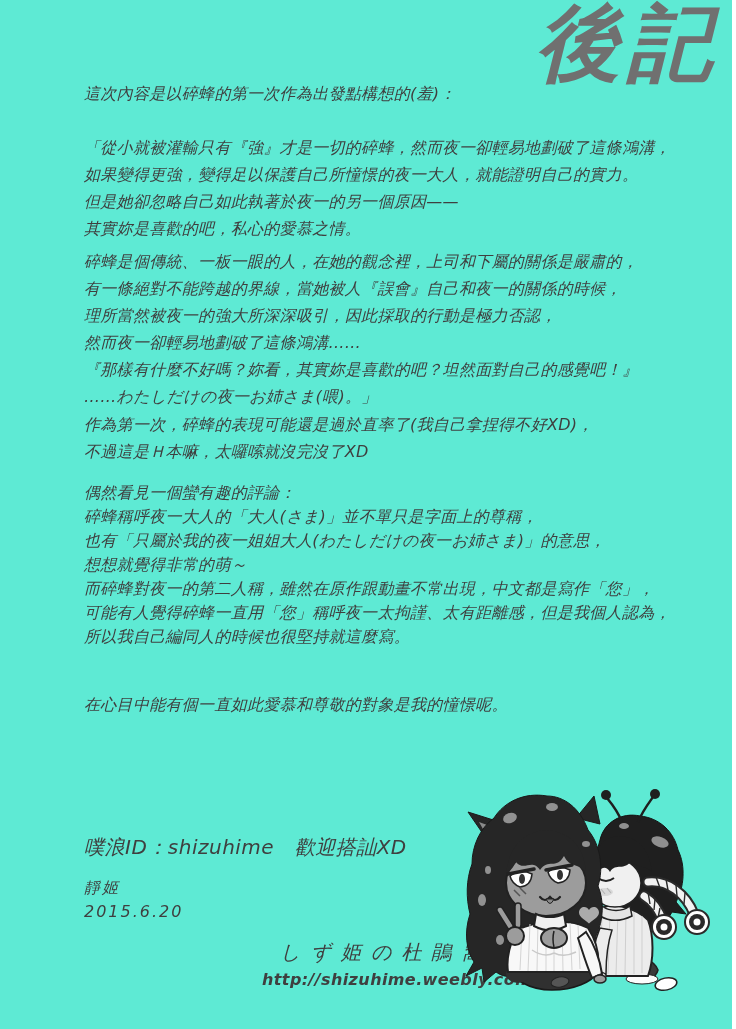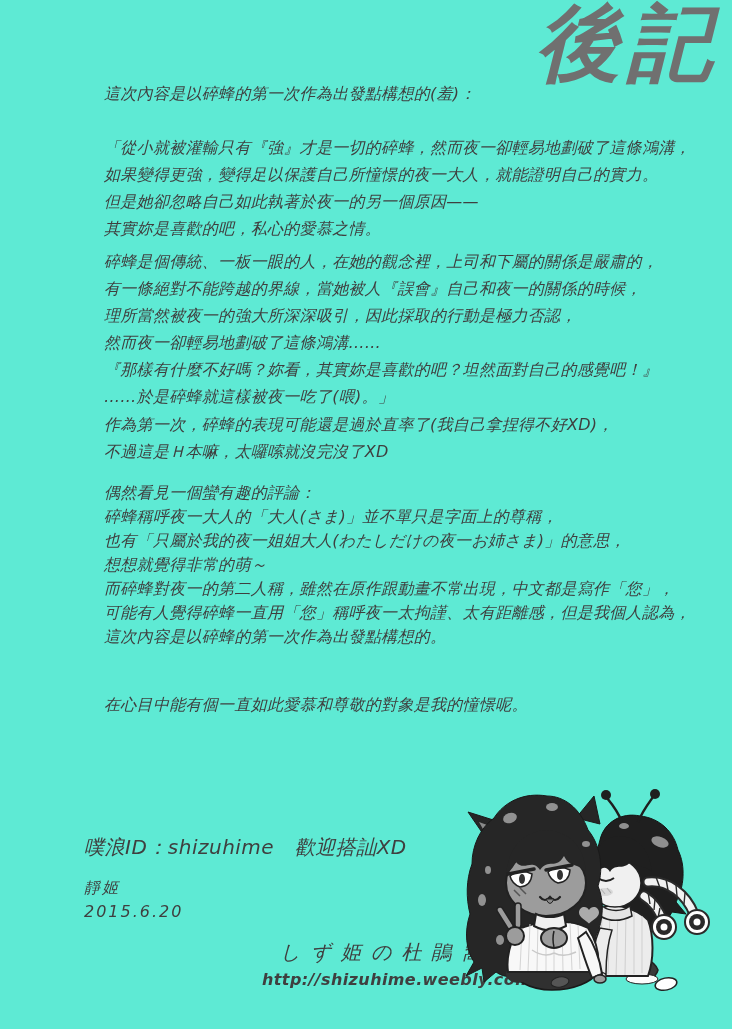--- a/index.html
+++ b/index.html
@@ -10,21 +10,20 @@
   .title{
     position:absolute; top:-10px; right:12px; margin:0;
     font-family:"DejaVu Serif", serif; font-weight:bold;
     font-size:84px; line-height:1.25; letter-spacing:8px; color:#707070;
     white-space:nowrap;
   }
   .para{
     position:absolute; left:84px; width:620px;
     font-size:16px; line-height:27px; letter-spacing:0.3px;
     color:#3f3f3f;
-    margin-left:20px;
   }
   .para .line{ white-space:nowrap; }
   .p1{ top:80px; }
   .p2{ top:134px; }
   .p3{ top:248px; }
   .p4{ top:411px; }
   .p5{ top:481px; line-height:24px; }
   .p6{ top:691px; }
   .p7{ top:736px; }
   .plurk-line{ position:absolute; left:84px; top:834px; font-size:20px; letter-spacing:0.5px; }
@@ -49,34 +48,34 @@
       <div class="line">如果變得更強，變得足以保護自己所憧憬的夜一大人，就能證明自己的實力。</div>
       <div class="line">但是她卻忽略自己如此執著於夜一的另一個原因——</div>
       <div class="line">其實妳是喜歡的吧，私心的愛慕之情。</div>
     </div>
   <div class="para p3">
       <div class="line">碎蜂是個傳統、一板一眼的人，在她的觀念裡，上司和下屬的關係是嚴肅的，</div>
       <div class="line">有一條絕對不能跨越的界線，當她被人『誤會』自己和夜一的關係的時候，</div>
       <div class="line">理所當然被夜一的強大所深深吸引，因此採取的行動是極力否認，</div>
       <div class="line">然而夜一卻輕易地劃破了這條鴻溝……</div>
       <div class="line">『那樣有什麼不好嗎？妳看，其實妳是喜歡的吧？坦然面對自己的感覺吧！』</div>
-      <div class="line">……於是碎蜂就這樣被夜一吃了(喂)。」</div>
+      <div class="line">……わたしだけの夜一お姉さま(喂)。」</div>
     </div>
   <div class="para p4">
       <div class="line">作為第一次，碎蜂的表現可能還是過於直率了(我自己拿捏得不好XD)，</div>
       <div class="line">不過這是Ｈ本嘛，太囉嗦就沒完沒了XD</div>
     </div>
   <div class="para p5">
       <div class="line">偶然看見一個蠻有趣的評論：</div>
       <div class="line">碎蜂稱呼夜一大人的「大人(さま)」並不單只是字面上的尊稱，</div>
       <div class="line">也有「只屬於我的夜一姐姐大人(わたしだけの夜一お姉さま)」的意思，</div>
       <div class="line">想想就覺得非常的萌～</div>
       <div class="line">而碎蜂對夜一的第二人稱，雖然在原作跟動畫不常出現，中文都是寫作「您」，</div>
       <div class="line">可能有人覺得碎蜂一直用「您」稱呼夜一太拘謹、太有距離感，但是我個人認為，</div>
-      <div class="line">這次內容是以碎蜂的第一次作為出發點構想的。</div>
+      <div class="line">所以我自己編同人的時候也很堅持就這麼寫。</div>
     </div>
   <div class="para p6">
       <div class="line">在心目中能有個一直如此愛慕和尊敬的對象是我的憧憬呢。</div>
     </div>
 
   <div class="plurk-line">噗浪ID：shizuhime　歡迎搭訕XD</div>
   <div class="author">靜姬</div>
   <div class="date">2015.6.20</div>
   <div class="site-name">しず姫の杜鵑窩</div>
   <div class="site-url">http://shizuhime.weebly.com/</div>

